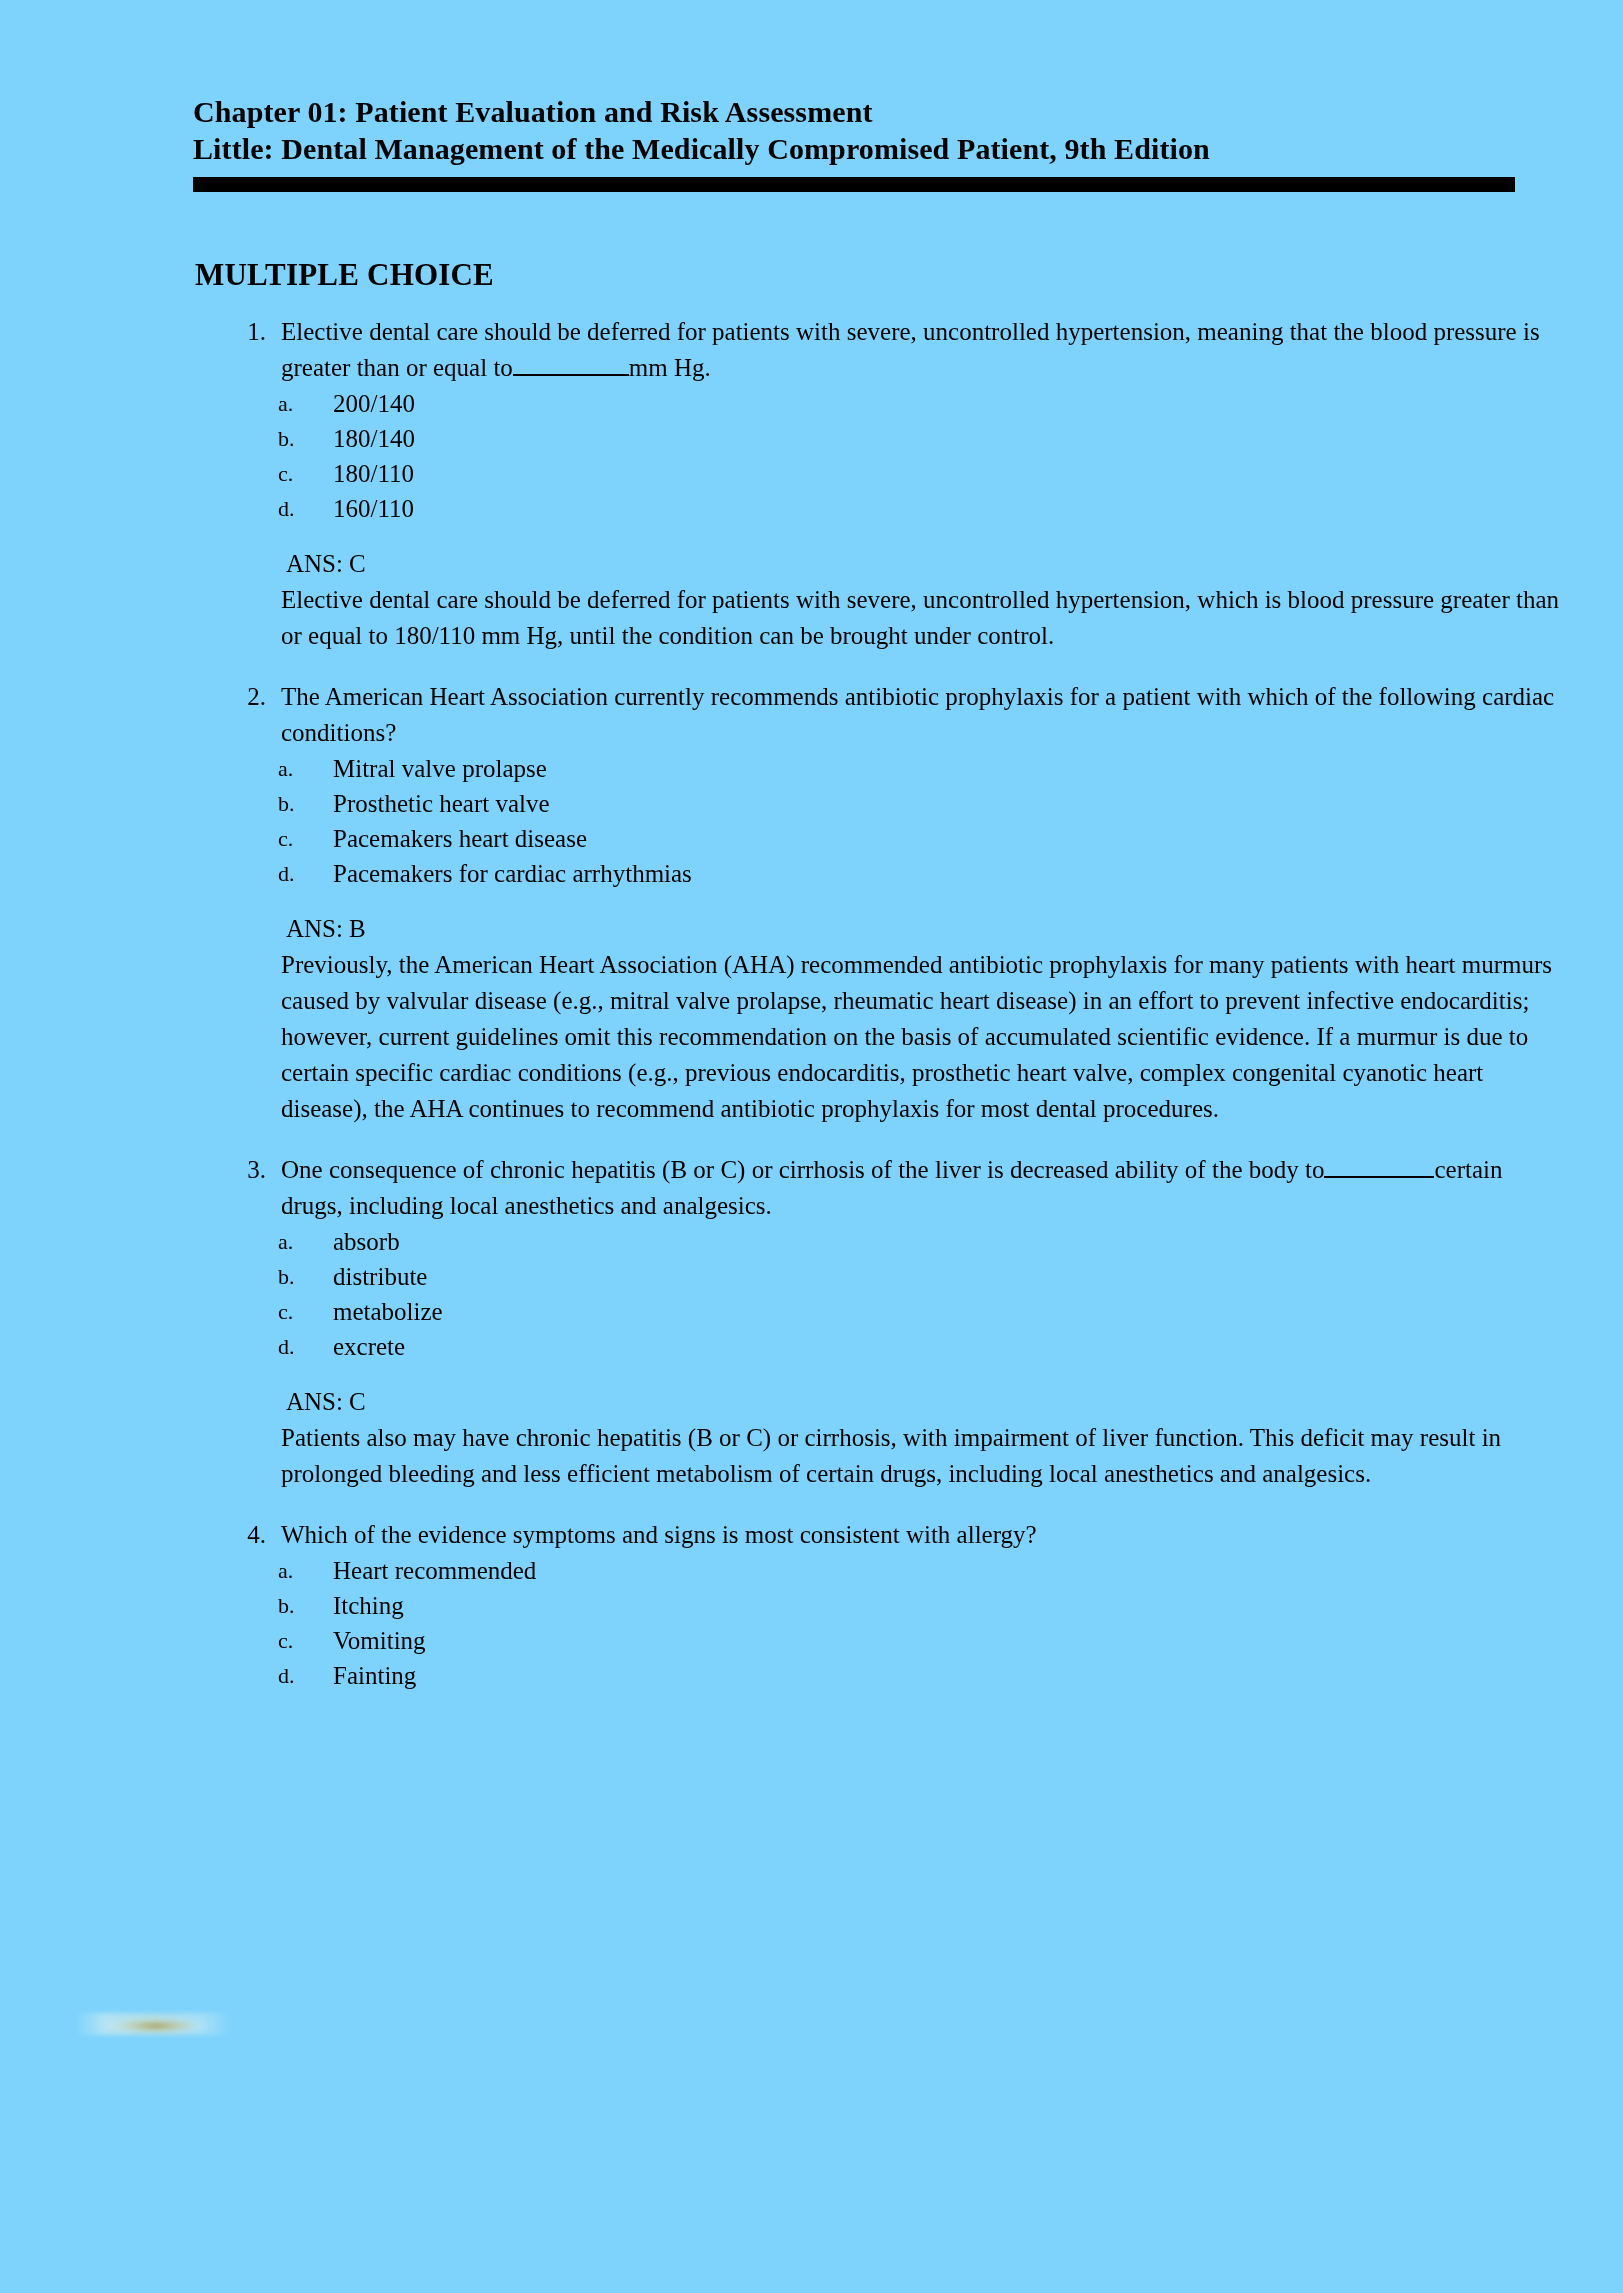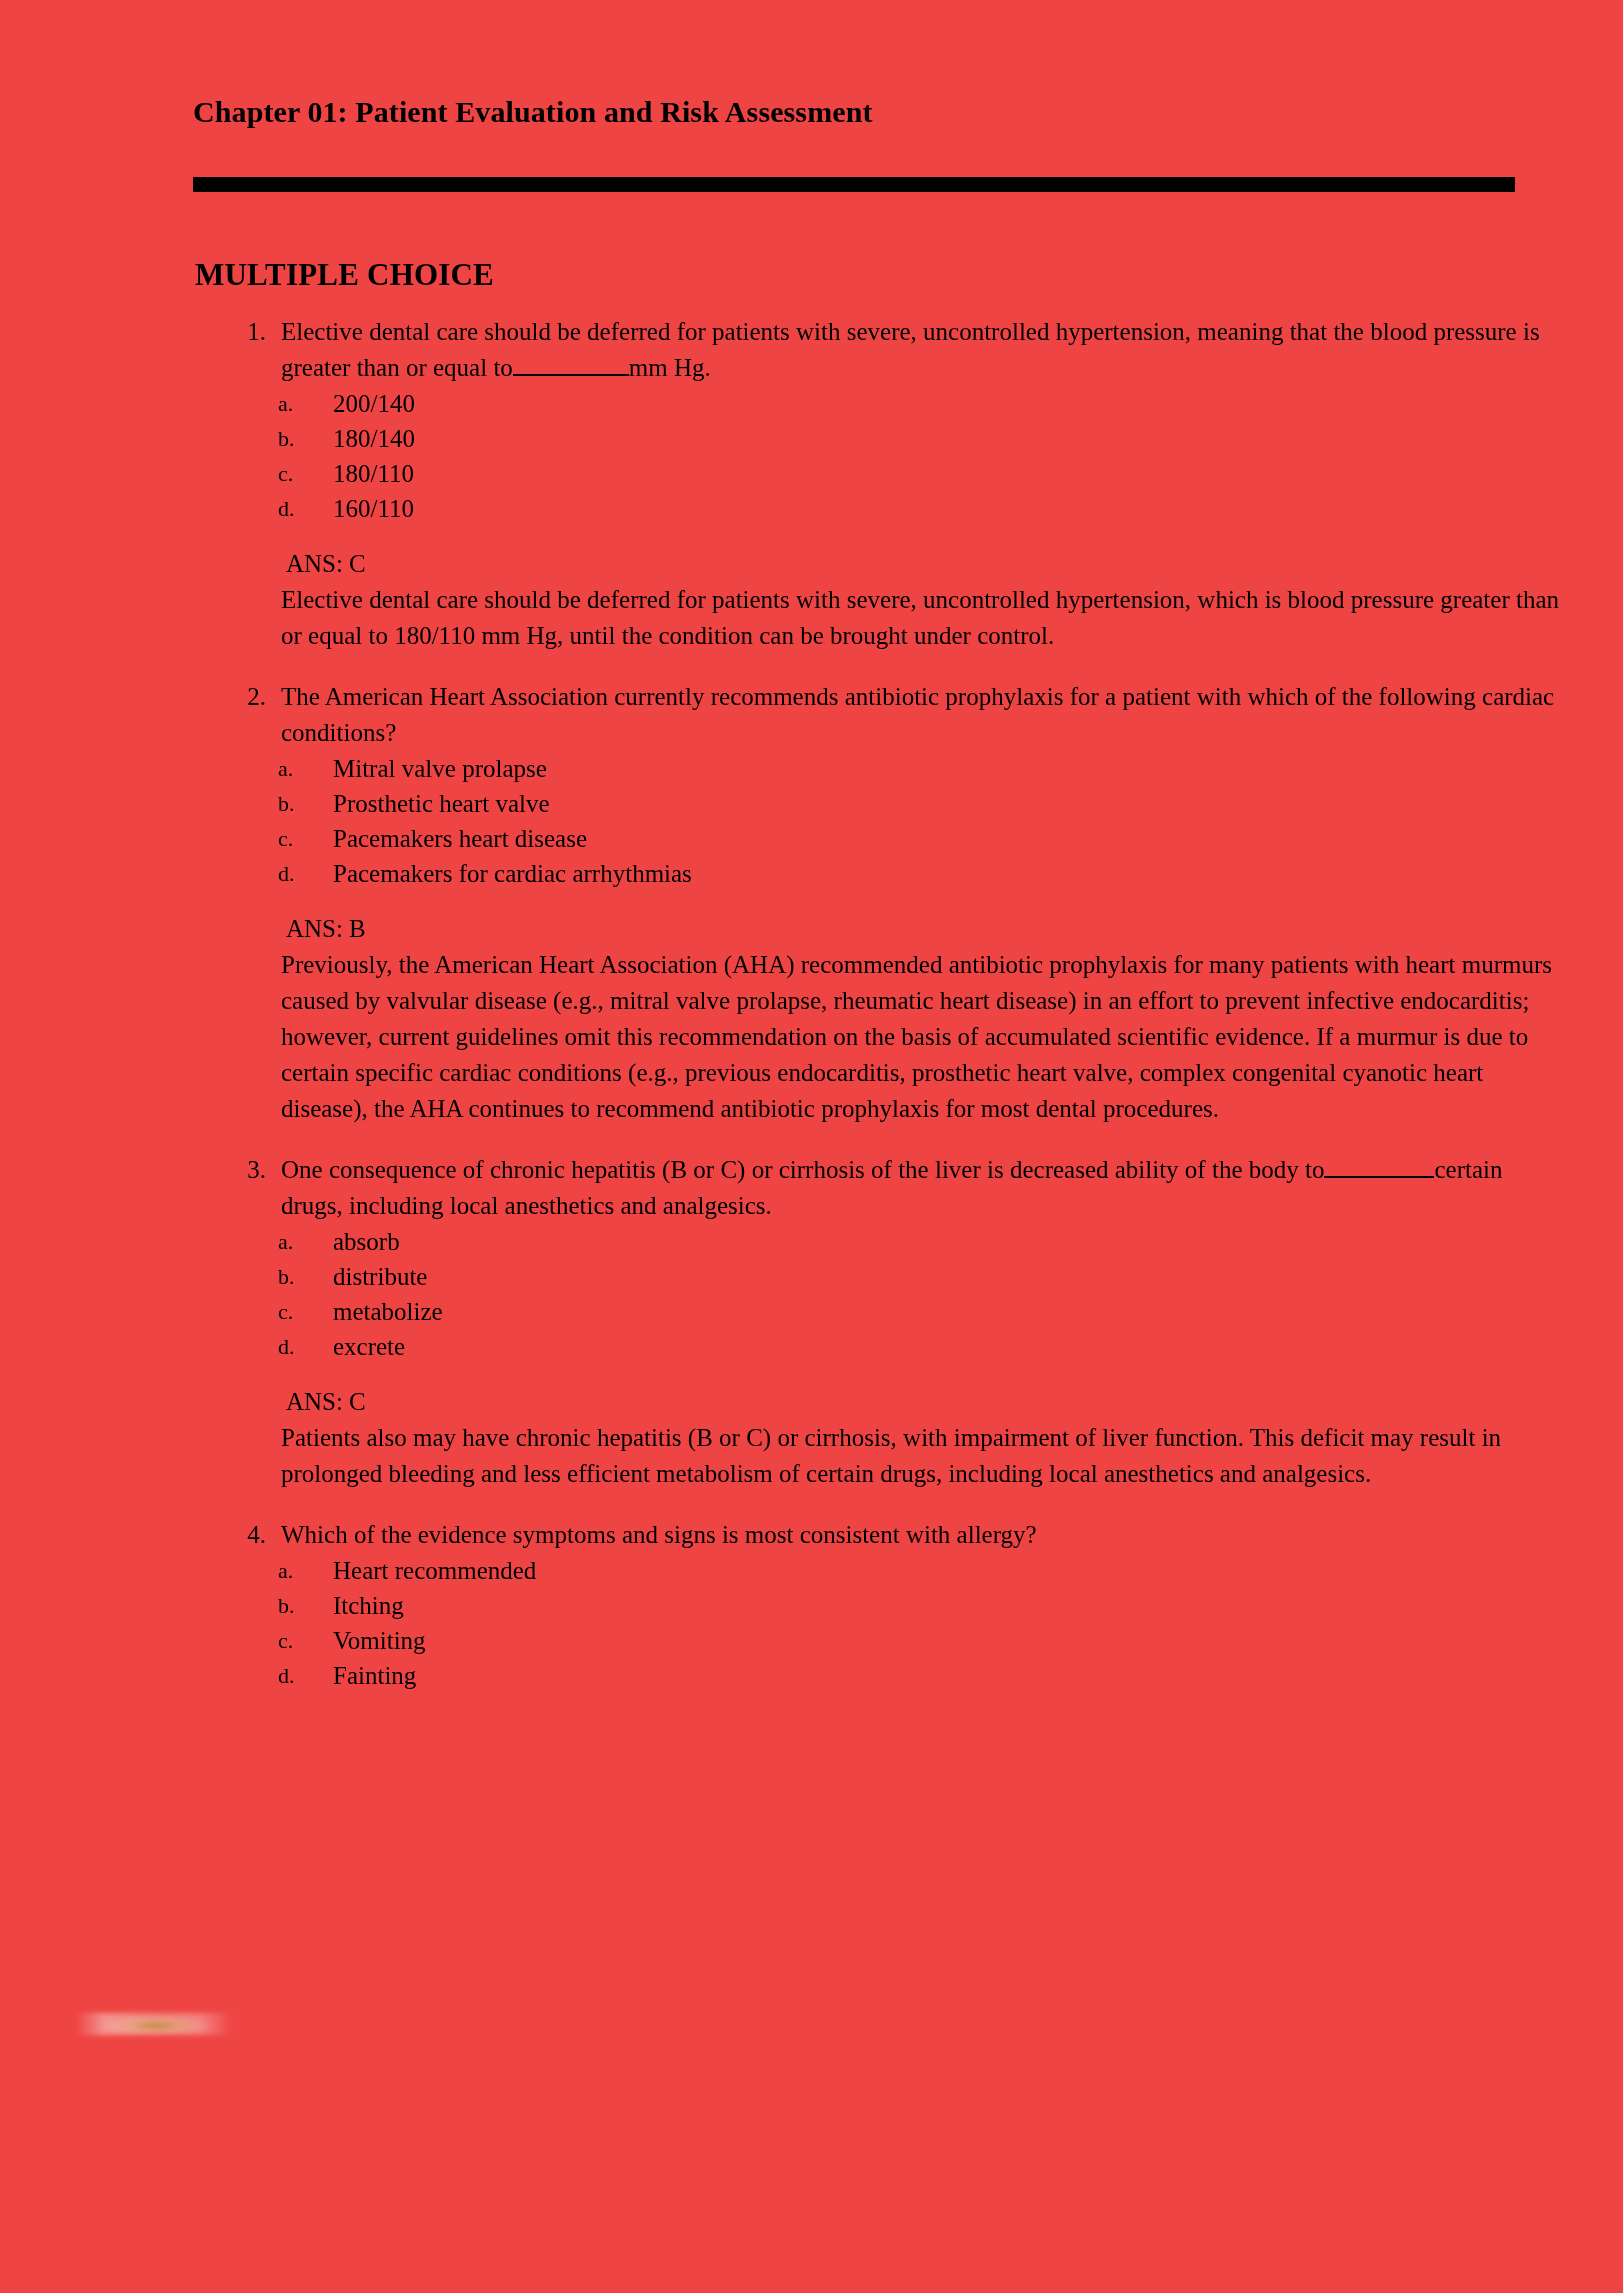--- a/index.html
+++ b/index.html
@@ -13,21 +13,21 @@
     height: 2294px;
     position: relative;
     font-family: "Liberation Serif", "DejaVu Serif", serif;
     color: #000000;
     overflow: hidden;
   }
 
   .page {
     position: absolute;
     inset: 0;
-    background: #ef4444;
+    background: #7dd3fc;
   }
 
   
   .doc-header {
     position: absolute;
     left: 193px;
     top: 93px;
     width: 1323px;
   }
   .doc-header .hline {
@@ -156,20 +156,21 @@
     opacity: 0.8;
   }
 </style>
 </head>
 <body>
 
 <div class="page">
 
   <div class="doc-header">
     <div class="hline">Chapter 01: Patient Evaluation and Risk Assessment</div>
+    <div class="hline">Little: Dental Management of the Medically Compromised Patient, 9th Edition</div>
   </div>
   <div class="header-rule"></div>
 
   <div class="section-heading">MULTIPLE CHOICE</div>
 
   <div class="questions">
       <div class="question-block">
         <div class="q-stem"><span class="q-number">1.</span><span>Elective dental care should be deferred for patients with severe, uncontrolled hypertension, meaning that the blood pressure is greater than or equal to</span><span class="blank"></span><span>mm Hg.</span></div>
         <ul class="choices">
           <li class="choice"><span class="choice-letter">a.</span><span>200/140</span></li>

